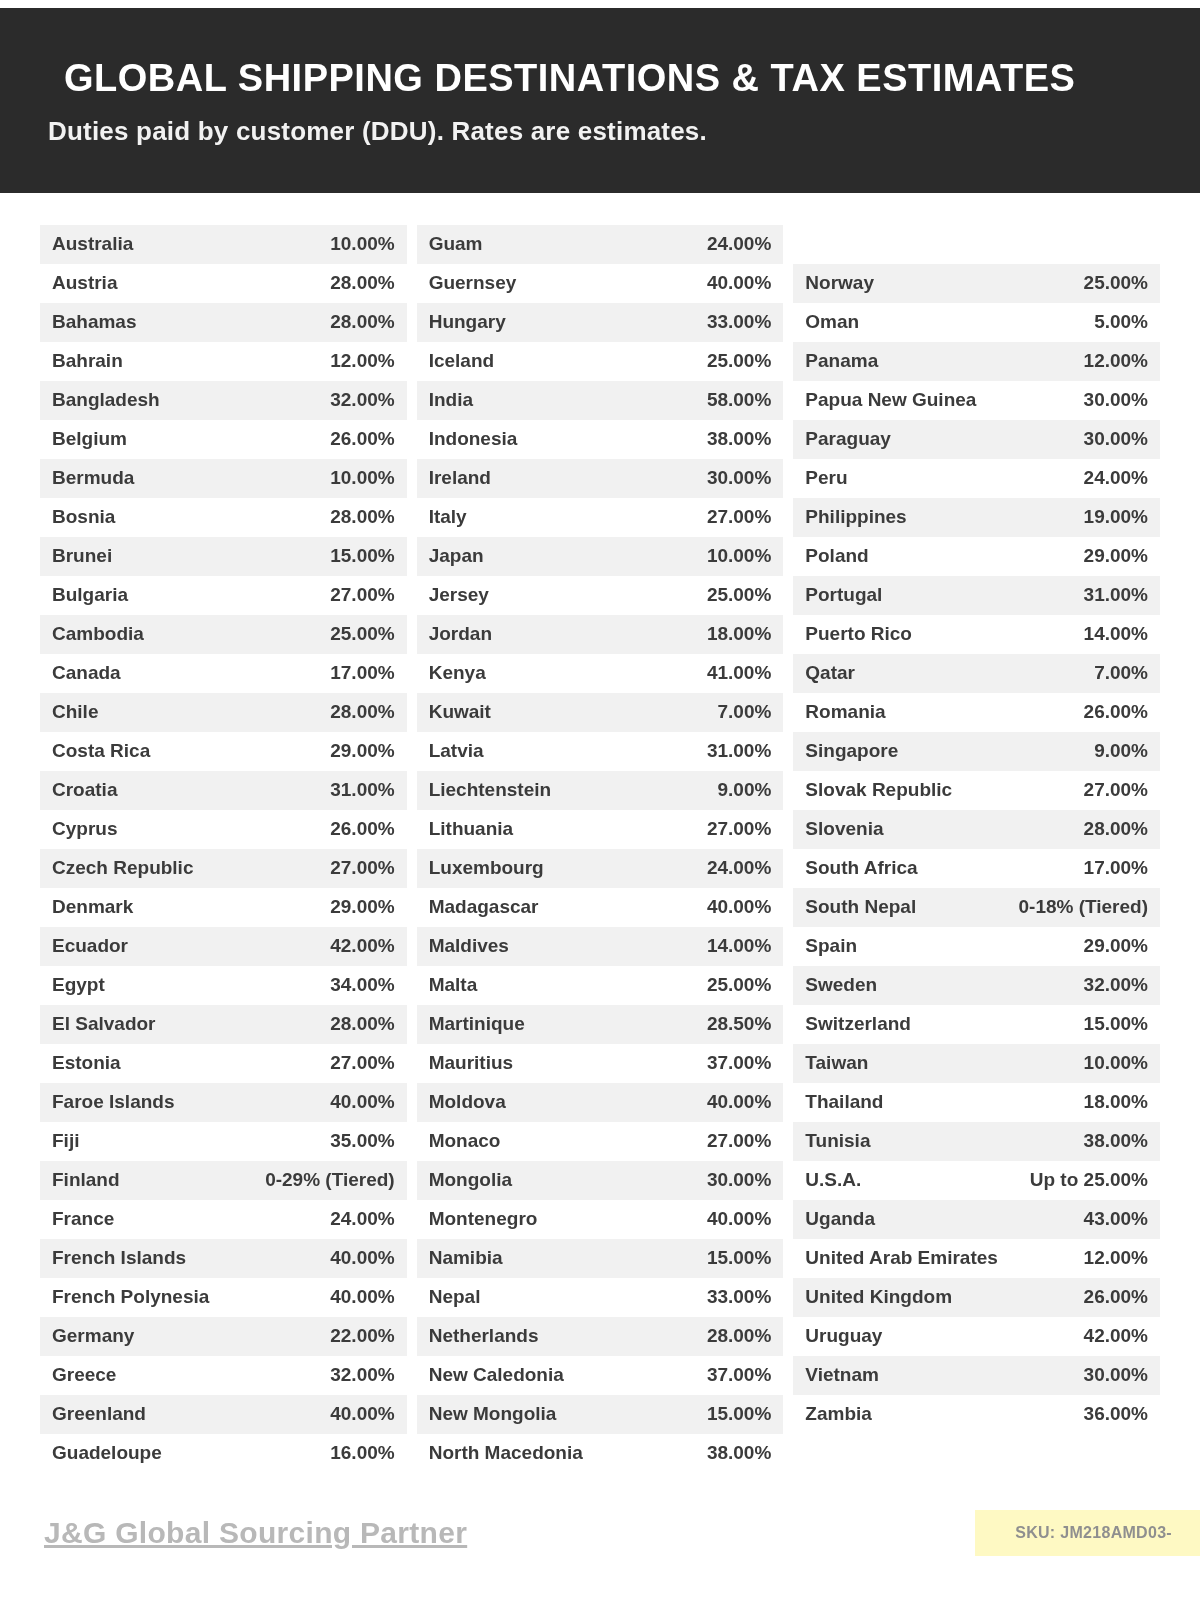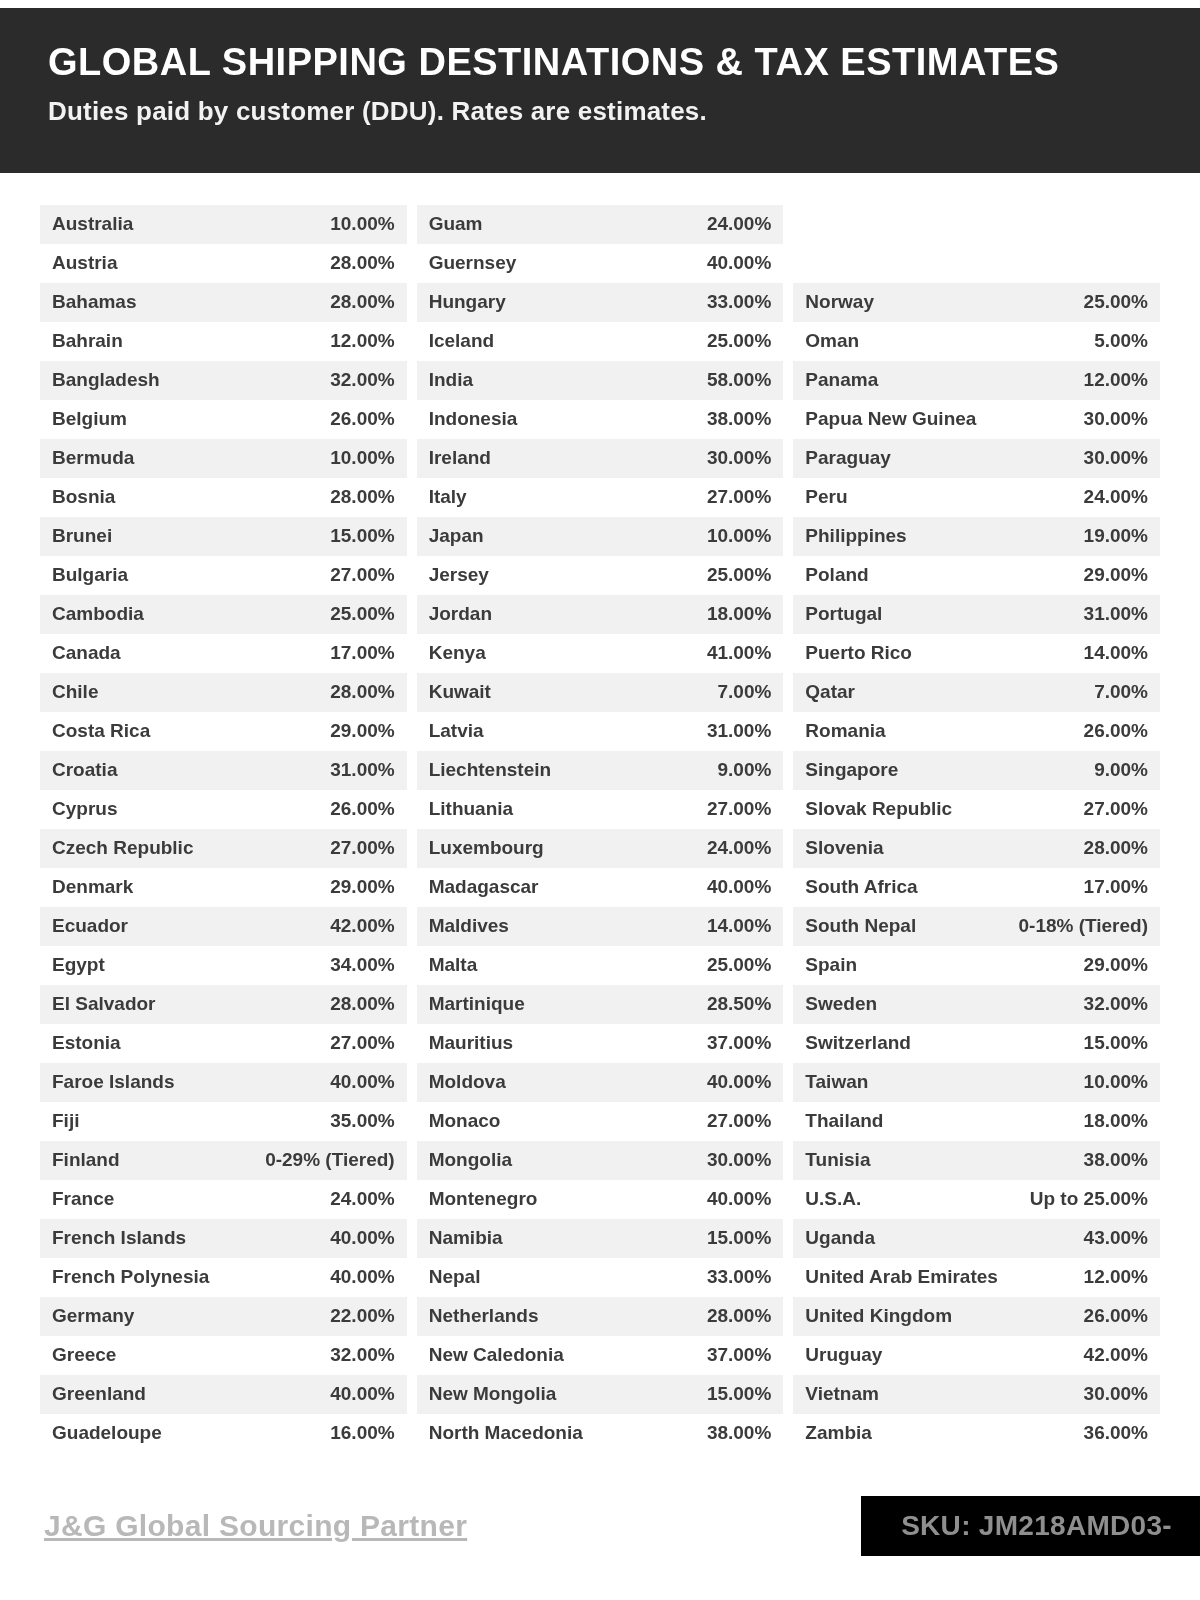--- a/index.html
+++ b/index.html
@@ -14,41 +14,41 @@
   }
 
   
   .header {
     margin-top: 8px;
     background: #2b2b2b;
     color: #ffffff;
     padding: 34px 48px 30px 48px;
   }
   .header h1 {
-    margin: 0;
+    margin: 16px;
     font-size: 38px;
     font-weight: 800;
     letter-spacing: 0.5px;
     line-height: 1.1;
     color: #ffffff;
   }
   .header p {
     margin: 12px 0 16px 0;
     font-size: 26px;
     font-weight: 700;
     color: #f2f2f2;
     letter-spacing: 0.2px;
   }
 
   
   .grid {
     display: flex;
     gap: 10px;
     margin: 32px 40px 0 40px;
-    align-items: flex-end;
+    align-items: center;
   }
   .col {
     flex: 1 1 0;
     min-width: 0;
   }
   .row {
     display: flex;
     justify-content: space-between;
     align-items: center;
     height: 39px;
@@ -81,23 +81,23 @@
   }
   .brand {
     margin-left: 44px;
     font-size: 30px;
     font-weight: 800;
     color: #b8b8b8;
     letter-spacing: 0.3px;
     text-decoration: underline;
   }
   .sku-badge {
-    background: #000000;
+    background: #fef9c3;
     color: #8f8f8f;
-    font-size: 28px;
+    font-size: 16px;
     font-weight: 700;
     padding: 14px 28px 14px 40px;
     letter-spacing: 0.3px;
   }
 </style>
 </head>
 <body>
 
 <div class="header">
   <h1>GLOBAL SHIPPING DESTINATIONS &amp; TAX ESTIMATES</h1>

